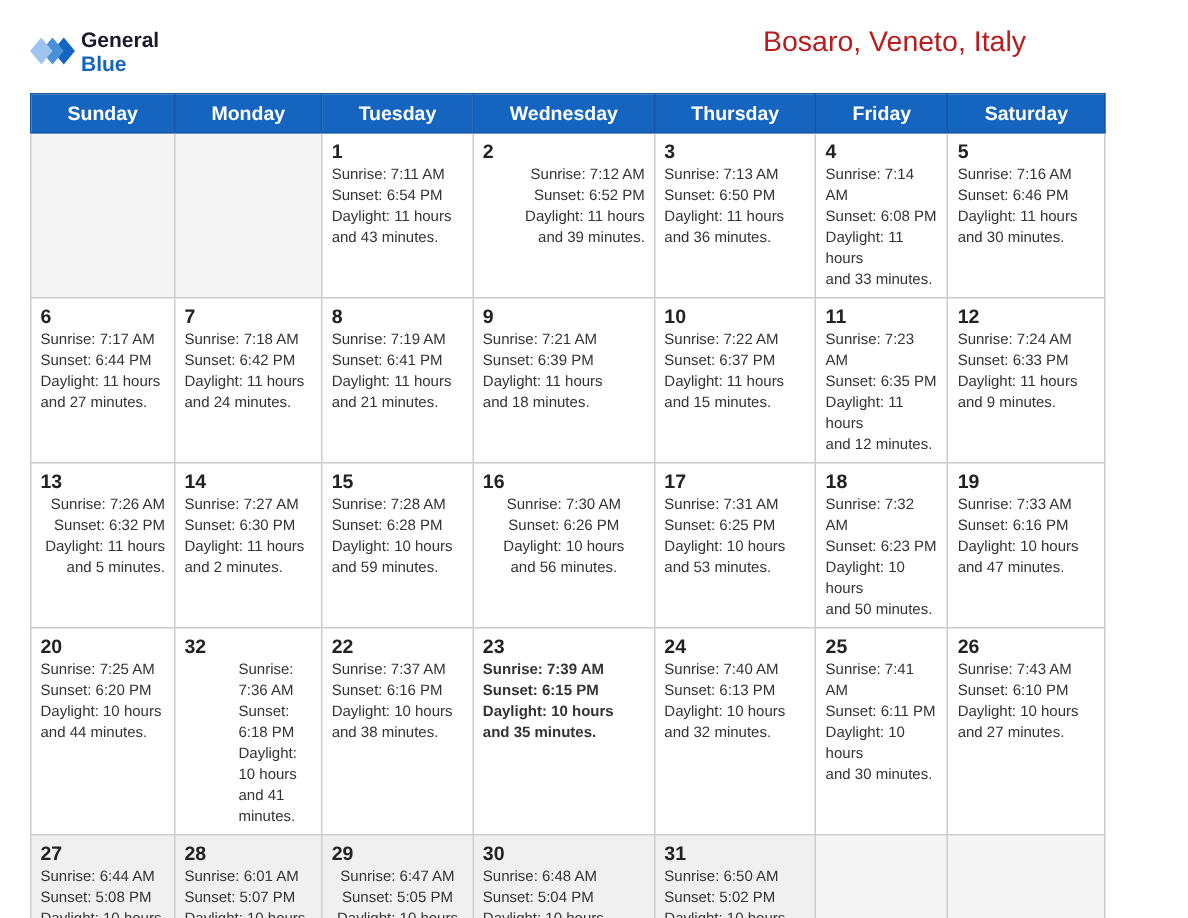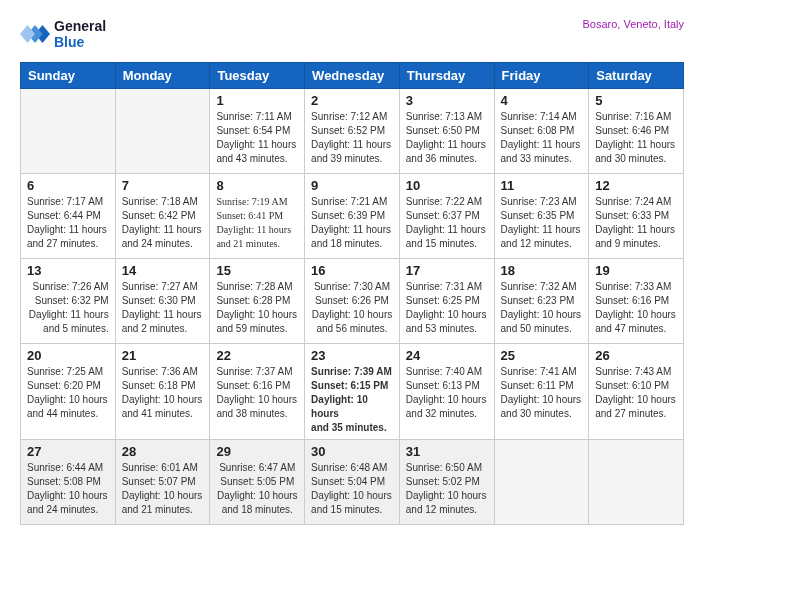--- a/index.html
+++ b/index.html
@@ -32,33 +32,33 @@
     .title-block {
       text-align: right;
     }
     .month-title {
       font-size: 32px;
       font-weight: normal;
       color: #333;
       line-height: 1.1;
     }
     .location {
-      font-size: 11px;
-      color: #a21caf;
+      font-size: 19px;
+      color: #b91c1c;
     }
     .calendar {
       width: 100%;
       border-collapse: collapse;
       border: 1px solid #ccc;
     }
     .calendar th {
       background: #1565c0;
       color: #fff;
       text-align: left;
-      padding: 5px 7px;
+      padding: 5px 24px;
       font-size: 13px;
       font-weight: bold;
       border: 1px solid #1255a0;
     }
     .calendar td {
       border: 1px solid #ccc;
       vertical-align: top;
       padding: 4px 6px;
       width: calc(100% / 7);
       min-height: 80px;
@@ -125,21 +125,21 @@
           <td class="empty"></td>
           <td>
             <div class="day-num">1</div>
             <div class="day-info" style="white-space: pre-line;">Sunrise: 7:11 AM
 Sunset: 6:54 PM
 Daylight: 11 hours
 and 43 minutes.</div>
           </td>
           <td>
             <div class="day-num">2</div>
-            <div class="day-info" style="white-space: pre-line;">Sunrise: 7:12 AM
+            <div class="day-info" style="white-space: pre-line; text-align: right;">Sunrise: 7:12 AM
 Sunset: 6:52 PM
 Daylight: 11 hours
 and 39 minutes.</div>
           </td>
           <td>
             <div class="day-num">3</div>
             <div class="day-info" style="white-space: pre-line;">Sunrise: 7:13 AM
 Sunset: 6:50 PM
 Daylight: 11 hours
 and 36 minutes.</div>
@@ -169,21 +169,21 @@
           </td>
           <td>
             <div class="day-num">7</div>
             <div class="day-info" style="white-space: pre-line;">Sunrise: 7:18 AM
 Sunset: 6:42 PM
 Daylight: 11 hours
 and 24 minutes.</div>
           </td>
           <td>
             <div class="day-num">8</div>
-            <div class="day-info" style="white-space: pre-line; font-family: Liberation Serif, serif;">Sunrise: 7:19 AM
+            <div class="day-info" style="white-space: pre-line;">Sunrise: 7:19 AM
 Sunset: 6:41 PM
 Daylight: 11 hours
 and 21 minutes.</div>
           </td>
           <td>
             <div class="day-num">9</div>
             <div class="day-info" style="white-space: pre-line;">Sunrise: 7:21 AM
 Sunset: 6:39 PM
 Daylight: 11 hours
 and 18 minutes.</div>
@@ -263,22 +263,22 @@
         </tr>
         <tr class="week-row">
           <td>
             <div class="day-num">20</div>
             <div class="day-info" style="white-space: pre-line;">Sunrise: 7:25 AM
 Sunset: 6:20 PM
 Daylight: 10 hours
 and 44 minutes.</div>
           </td>
           <td>
-            <div class="day-num">21</div>
-            <div class="day-info" style="white-space: pre-line;">Sunrise: 7:36 AM
+            <div class="day-num">32</div>
+            <div class="day-info" style="white-space: pre-line; margin-left: 36px;">Sunrise: 7:36 AM
 Sunset: 6:18 PM
 Daylight: 10 hours
 and 41 minutes.</div>
           </td>
           <td>
             <div class="day-num">22</div>
             <div class="day-info" style="white-space: pre-line;">Sunrise: 7:37 AM
 Sunset: 6:16 PM
 Daylight: 10 hours
 and 38 minutes.</div>

